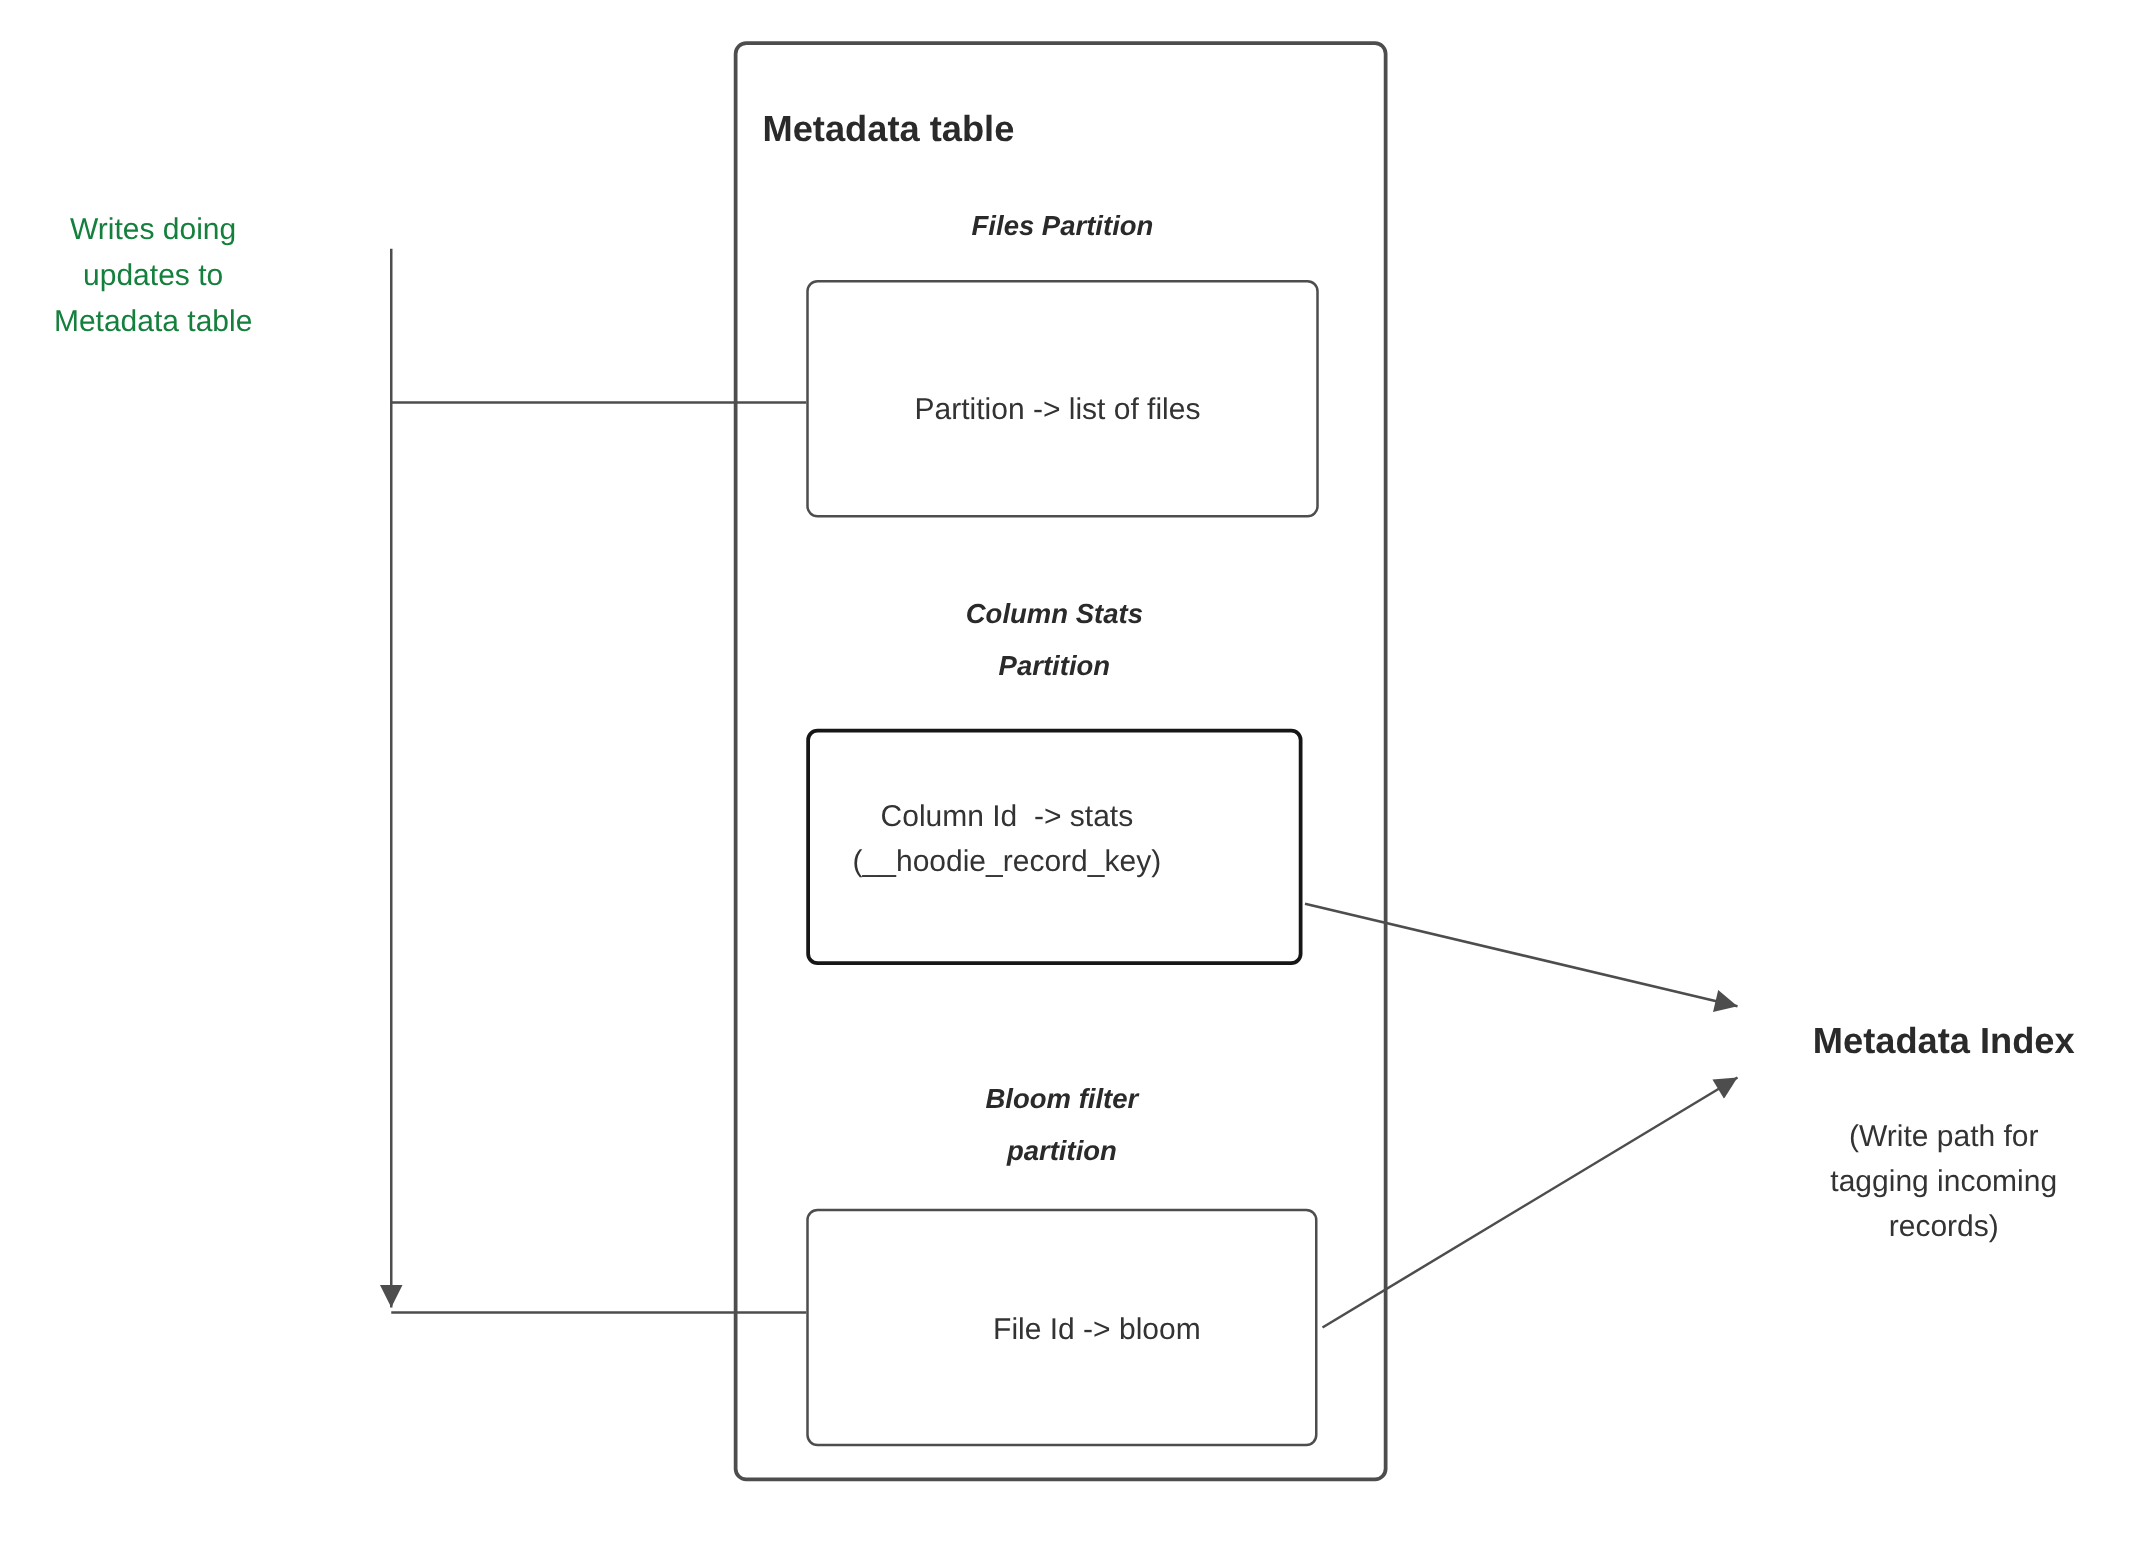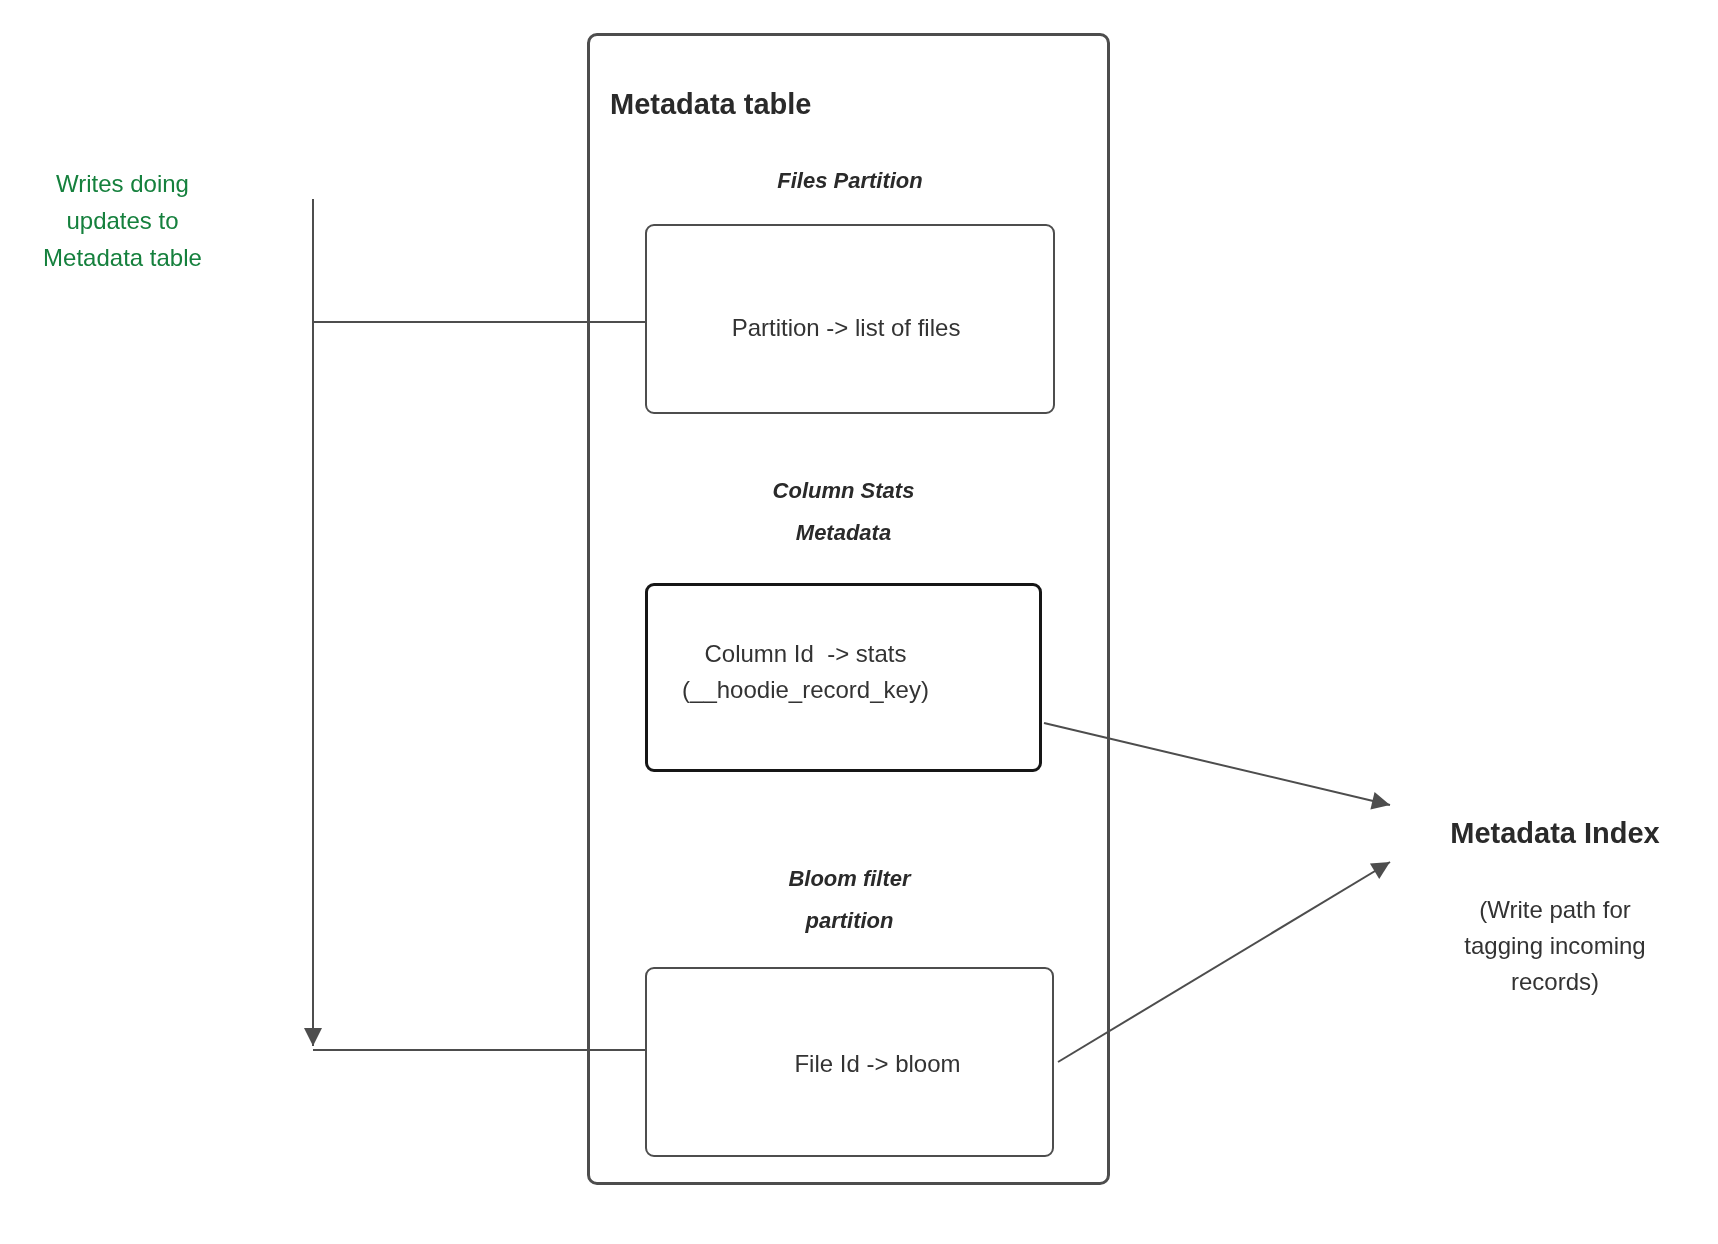--- a/index.html
+++ b/index.html
@@ -93,21 +93,21 @@
 
   <div class="box outer" style="left:587px; top:33px; width:523px; height:1152px;"></div>
 
   <div class="txt title" style="left:610px; top:83px; width:300px; text-align:left;">Metadata table</div>
 
   <div class="txt heading" style="left:645px; top:160px; width:410px;">Files Partition</div>
   <div class="box" style="left:645px; top:224px; width:410px; height:190px;"></div>
   <div class="txt body-text" style="left:645px; top:278px; width:402px;margin-top:32px;">Partition -&gt; list of files</div>
 
   <div class="txt heading" style="left:645px; top:470px; width:397px;">Column Stats
-Metadata</div>
+Partition</div>
   <div class="box strong" style="left:645px; top:583px; width:397px; height:189px;"></div>
   <div class="txt body-text" style="left:645px; top:636px; width:321px;">Column Id  -&gt; stats
 (__hoodie_record_key)</div>
 
   <div class="txt heading" style="left:645px; top:858px; width:409px;">Bloom filter
 partition</div>
   <div class="box" style="left:645px; top:967px; width:409px; height:190px;"></div>
   <div class="txt body-text" style="left:645px; top:1046px; width:409px;margin-left:28px;">File Id -&gt; bloom</div>
 
   <div class="txt title" style="left:1390px; top:812px; width:330px;">Metadata Index</div>

